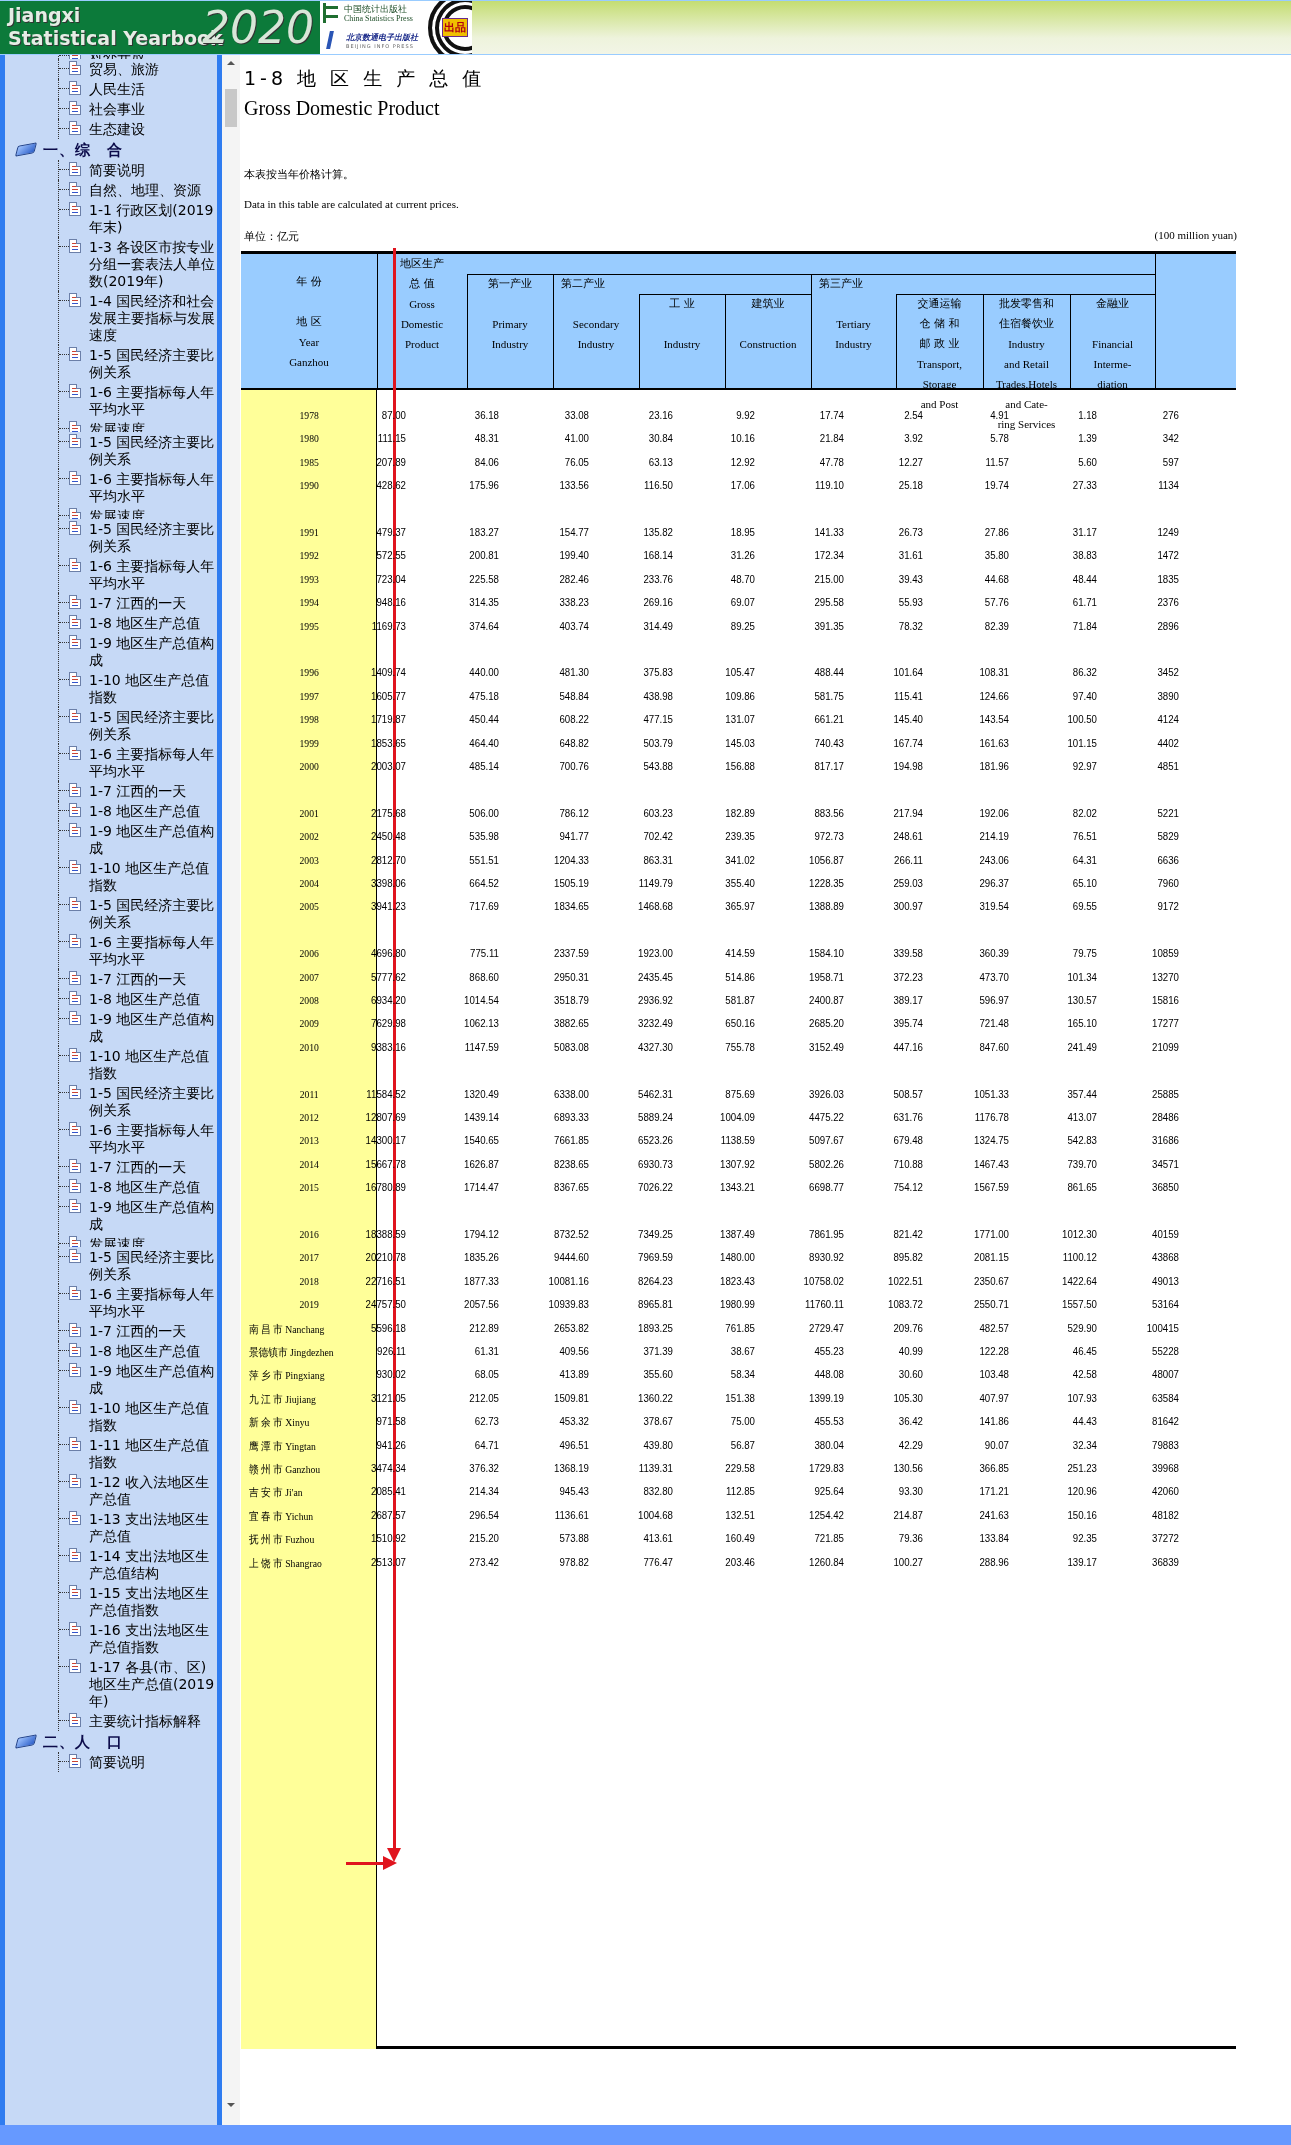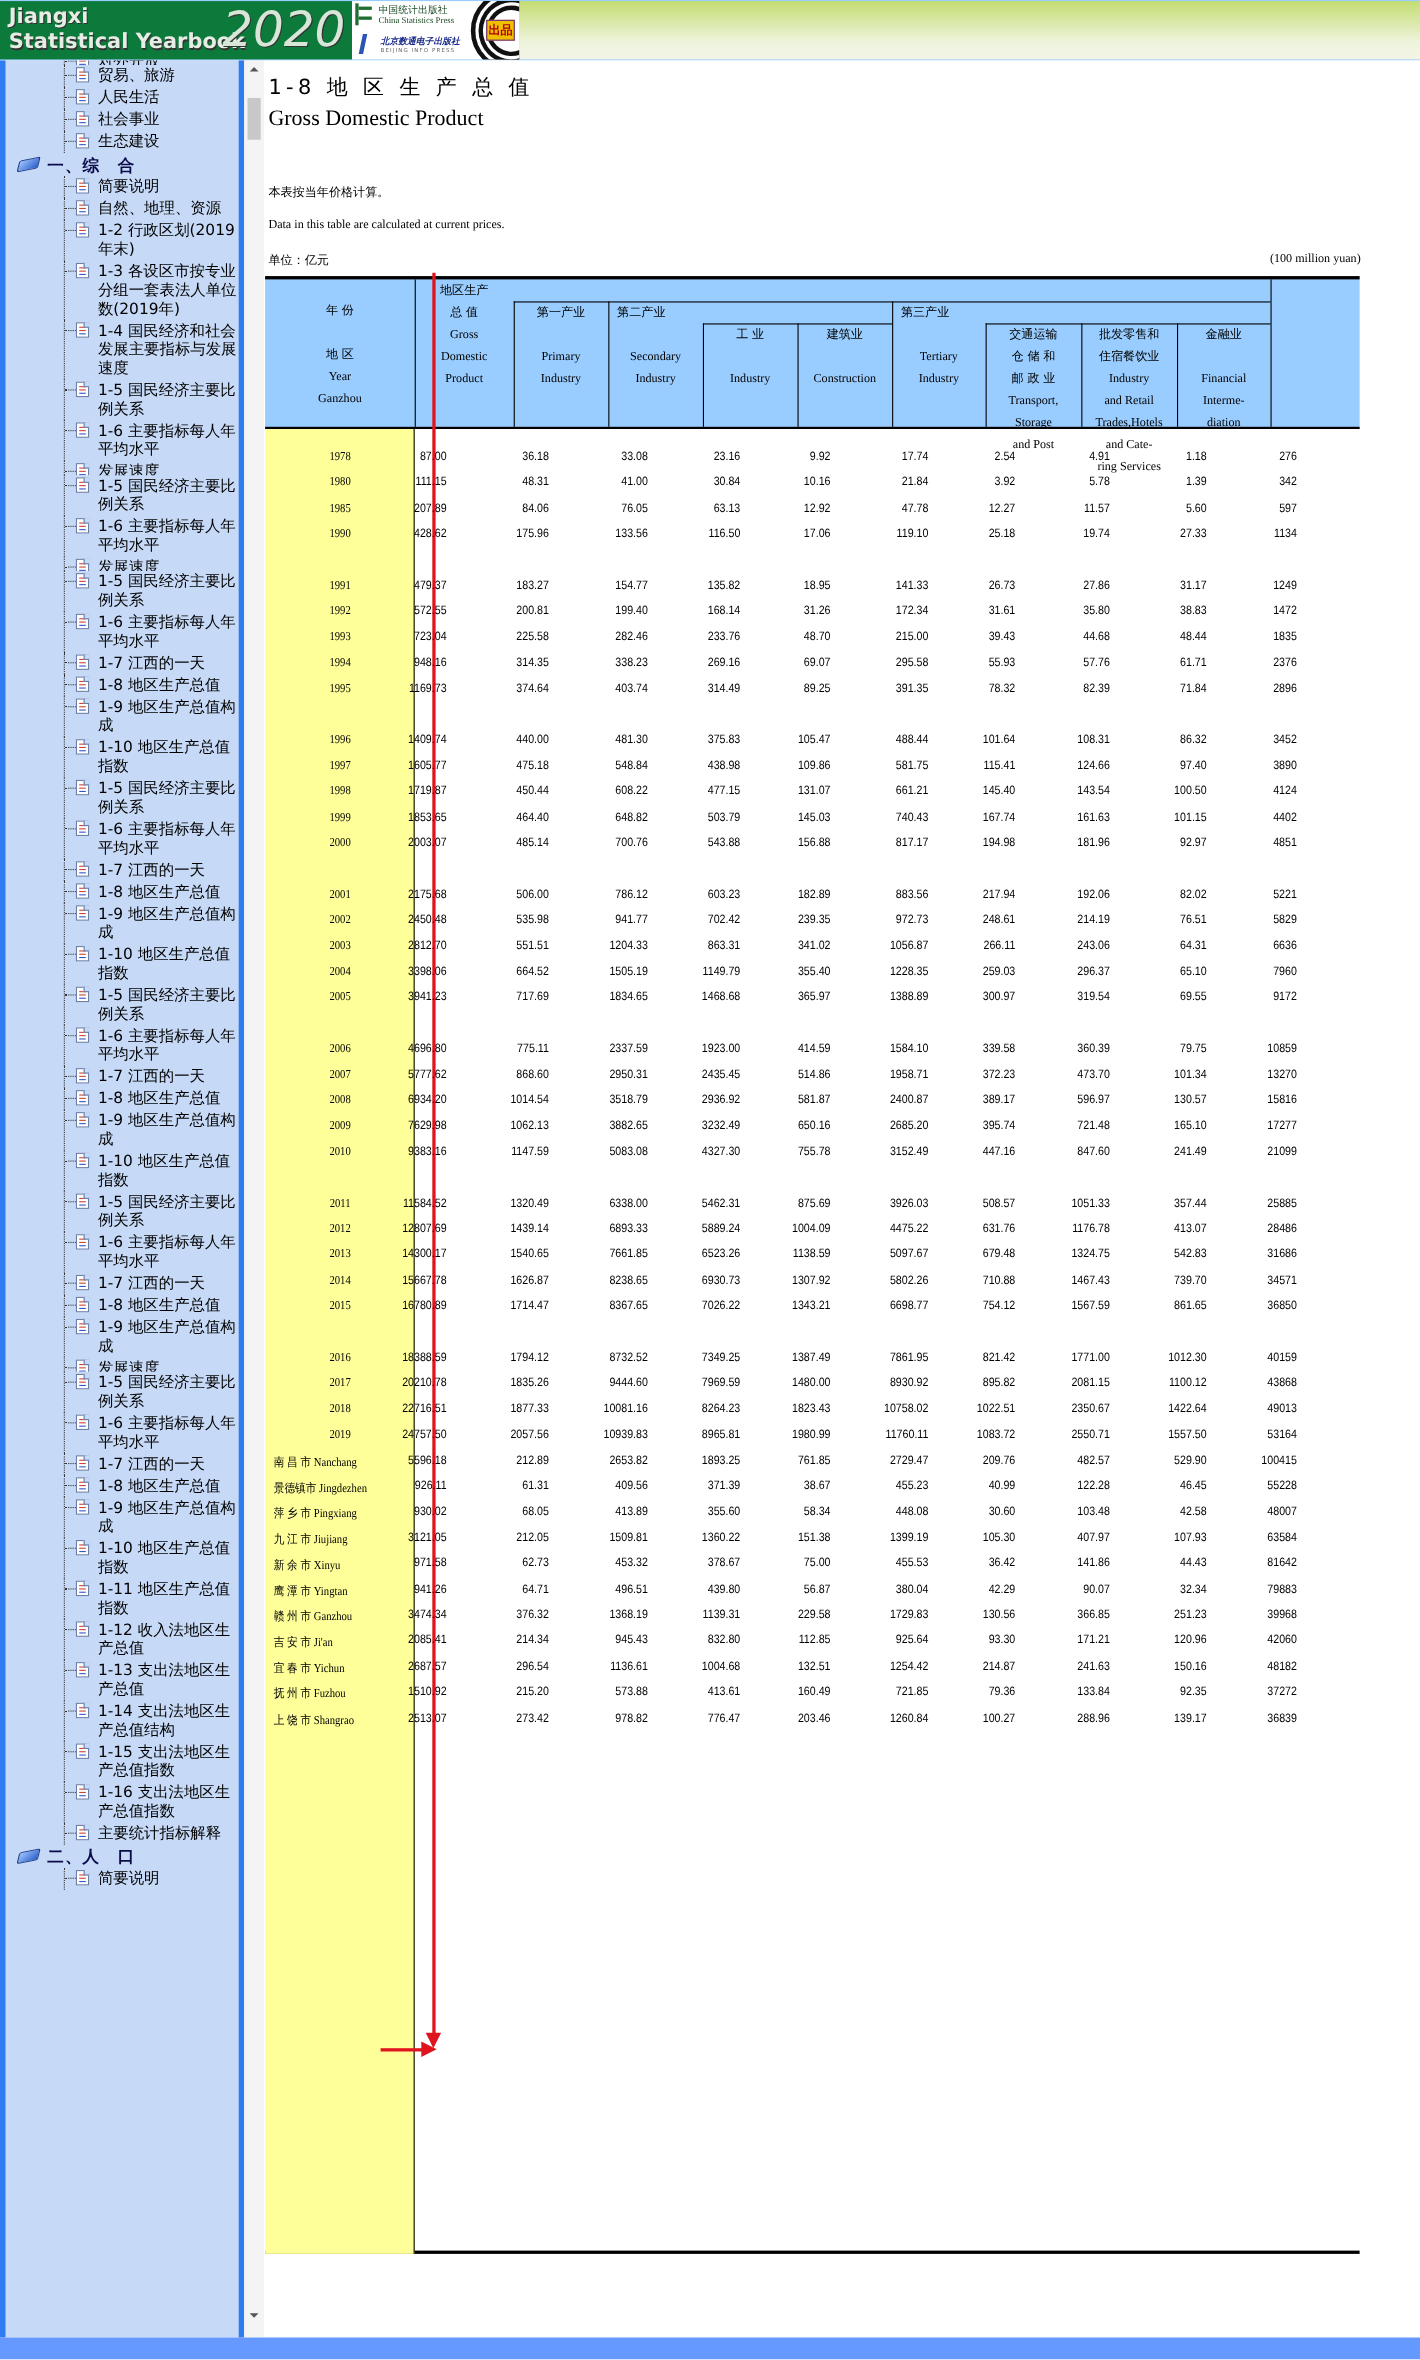--- a/index.html
+++ b/index.html
@@ -107,21 +107,21 @@
 <div class="sidebar">
   <div class="tree" id="tree">
       <div class="node leaf clip"><span class="conn"></span><span class="doc"></span><span>对外开放</span></div>
       <div class="node leaf"><span class="conn"></span><span class="doc"></span><span>贸易、旅游</span></div>
       <div class="node leaf"><span class="conn"></span><span class="doc"></span><span>人民生活</span></div>
       <div class="node leaf"><span class="conn"></span><span class="doc"></span><span>社会事业</span></div>
       <div class="node leaf"><span class="conn"></span><span class="doc"></span><span>生态建设</span></div>
       <div class="node book"><span class="bk"></span><span>一、综　合</span></div>
       <div class="node leaf"><span class="conn"></span><span class="doc"></span><span>简要说明</span></div>
       <div class="node leaf"><span class="conn"></span><span class="doc"></span><span>自然、地理、资源</span></div>
-      <div class="node leaf"><span class="conn"></span><span class="doc"></span><span>1-2 行政区划(2019年末)</span></div>
+      <div class="node leaf"><span class="conn"></span><span class="doc"></span><span>1-1 行政区划(2019年末)</span></div>
       <div class="node leaf"><span class="conn"></span><span class="doc"></span><span>1-3 各设区市按专业分组一套表法人单位数(2019年)</span></div>
       <div class="node leaf"><span class="conn"></span><span class="doc"></span><span>1-4 国民经济和社会发展主要指标与发展速度</span></div>
       <div class="node leaf"><span class="conn"></span><span class="doc"></span><span>1-5 国民经济主要比例关系</span></div>
       <div class="node leaf"><span class="conn"></span><span class="doc"></span><span>1-6 主要指标每人年平均水平</span></div>
       <div class="node leaf clip"><span class="conn"></span><span class="doc"></span><span>发展速度</span></div>
       <div class="node leaf"><span class="conn"></span><span class="doc"></span><span>1-5 国民经济主要比例关系</span></div>
       <div class="node leaf"><span class="conn"></span><span class="doc"></span><span>1-6 主要指标每人年平均水平</span></div>
       <div class="node leaf clip"><span class="conn"></span><span class="doc"></span><span>发展速度</span></div>
       <div class="node leaf"><span class="conn"></span><span class="doc"></span><span>1-5 国民经济主要比例关系</span></div>
       <div class="node leaf"><span class="conn"></span><span class="doc"></span><span>1-6 主要指标每人年平均水平</span></div>
@@ -152,20 +152,21 @@
       <div class="node leaf"><span class="conn"></span><span class="doc"></span><span>1-7 江西的一天</span></div>
       <div class="node leaf"><span class="conn"></span><span class="doc"></span><span>1-8 地区生产总值</span></div>
       <div class="node leaf"><span class="conn"></span><span class="doc"></span><span>1-9 地区生产总值构成</span></div>
       <div class="node leaf"><span class="conn"></span><span class="doc"></span><span>1-10 地区生产总值指数</span></div>
       <div class="node leaf"><span class="conn"></span><span class="doc"></span><span>1-11 地区生产总值指数</span></div>
       <div class="node leaf"><span class="conn"></span><span class="doc"></span><span>1-12 收入法地区生产总值</span></div>
       <div class="node leaf"><span class="conn"></span><span class="doc"></span><span>1-13 支出法地区生产总值</span></div>
       <div class="node leaf"><span class="conn"></span><span class="doc"></span><span>1-14 支出法地区生产总值结构</span></div>
       <div class="node leaf"><span class="conn"></span><span class="doc"></span><span>1-15 支出法地区生产总值指数</span></div>
       <div class="node leaf"><span class="conn"></span><span class="doc"></span><span>1-16 支出法地区生产总值指数</span></div>
+      <div class="node leaf"><span class="conn"></span><span class="doc"></span><span>1-17 各县(市、区)地区生产总值(2019年)</span></div>
       <div class="node leaf"><span class="conn"></span><span class="doc"></span><span>主要统计指标解释</span></div>
       <div class="node book"><span class="bk"></span><span>二、人　口</span></div>
       <div class="node leaf"><span class="conn"></span><span class="doc"></span><span>简要说明</span></div>
     </div>
 </div>
 
 <div class="vscroll">
   <span class="up"></span>
   <span class="thumb"></span>
   <span class="down"></span>

